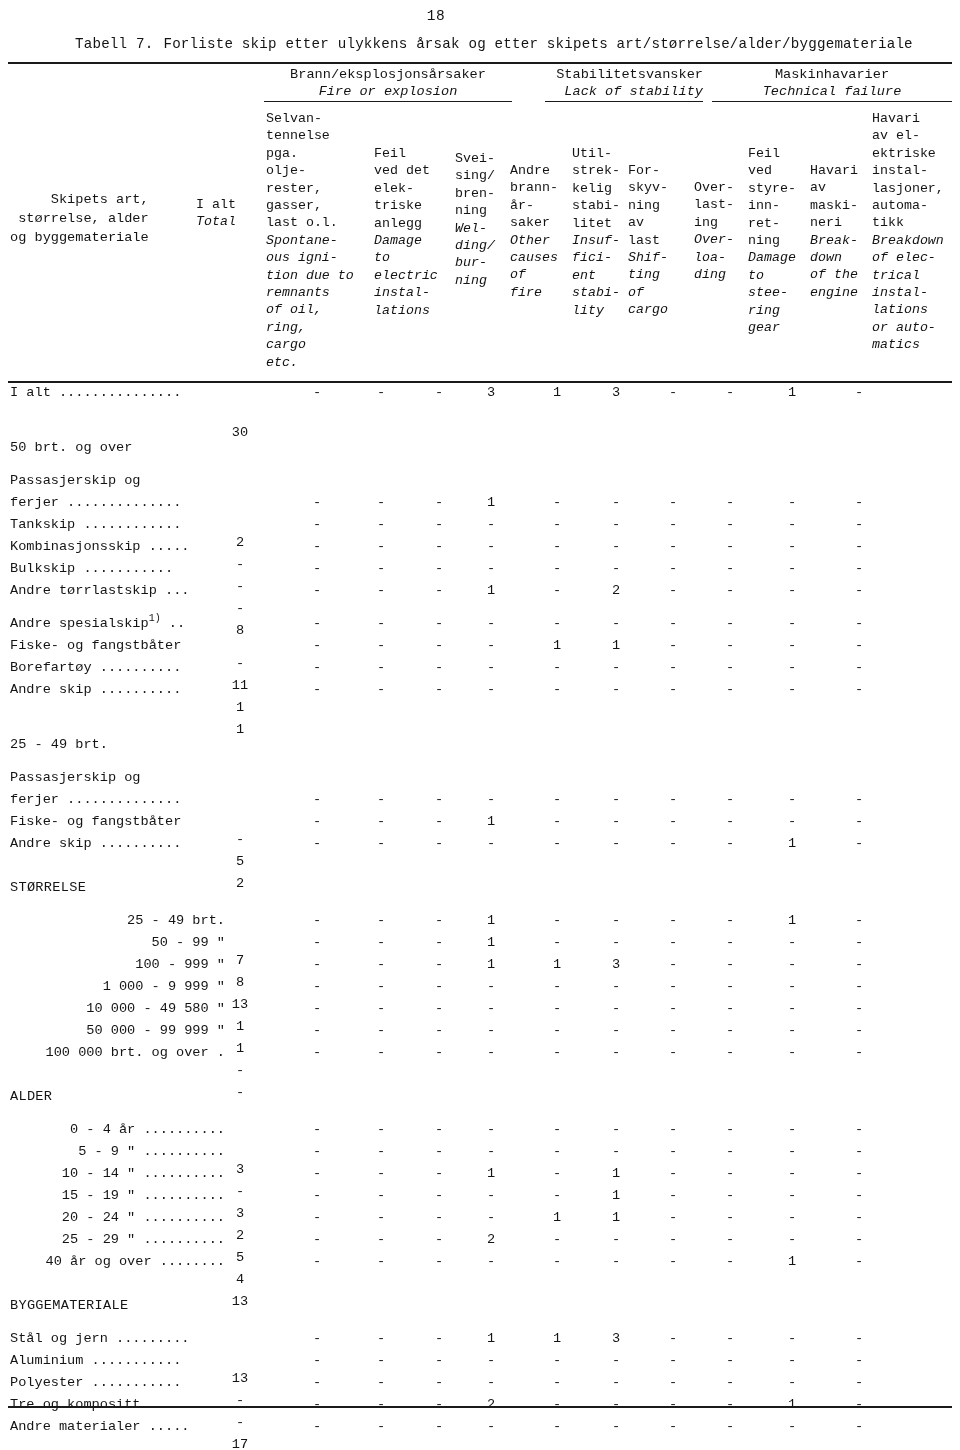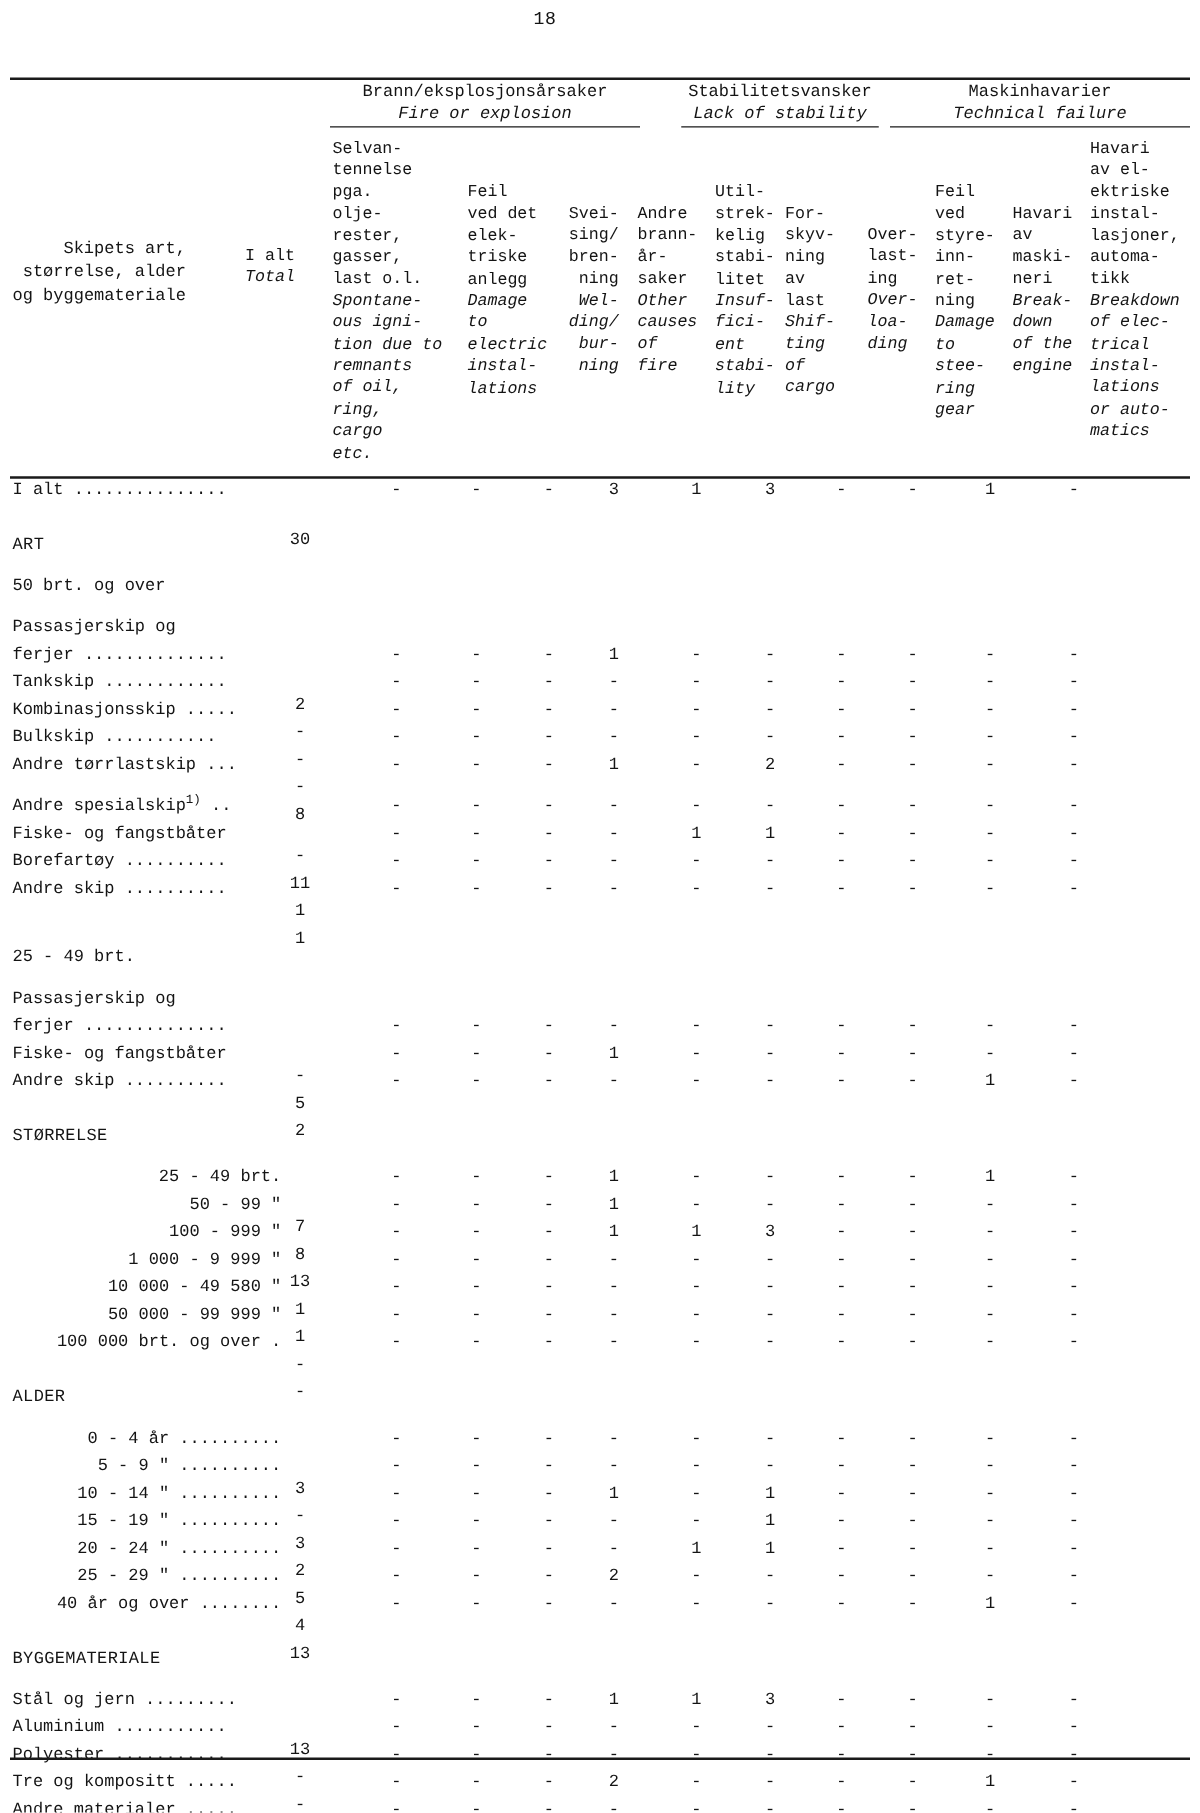--- a/index.html
+++ b/index.html
@@ -62,21 +62,21 @@
     position: absolute;
     top: 66px;
     text-align: center;
     font-size: 13.6px;
     line-height: 17px;
     white-space: nowrap;
   }
   .grp .no { display: block; }
   .grp .en { display: block; font-style: italic; }
   .grp-1 { left: 264px; width: 248px; }
-  .grp-2 { left: 545px; width: 158px; }
+  .grp-2 { left: 545px; width: 158px; text-align: right; }
   .grp-3 { left: 712px; width: 240px; }
 
   
   .stub-head {
     position: absolute;
     left: 10px;
     top: 190px;
     font-size: 13.6px;
     line-height: 19px;
     white-space: nowrap;
@@ -89,21 +89,21 @@
     font-size: 13.3px;
     line-height: 17.4px;
     white-space: nowrap;
   }
   .colhead .no { display: block; }
   .colhead .en { display: block; font-style: italic; }
 
   .ch-total { left: 196px; top: 196px; text-align: left; }
   .ch-0 { left: 266px; top: 110px; }
   .ch-1 { left: 374px; top: 145px; }
-  .ch-2 { left: 455px; top: 162px; text-align: right; }
+  .ch-2 { left: 455px; top: 150px; }
   .ch-3 { left: 510px; top: 162px; }
   .ch-4 { left: 572px; top: 145px; }
   .ch-5 { left: 628px; top: 162px; }
   .ch-6 { left: 694px; top: 179px; }
   .ch-7 { left: 748px; top: 145px; }
   .ch-8 { left: 810px; top: 162px; }
   .ch-9 { left: 872px; top: 110px; }
 
   
   .body-area {
@@ -177,20 +177,23 @@
     white-space: nowrap;
   }
 </style>
 </head>
 <body>
 
 <div class="page">
 
   <div class="page-number">18</div>
 
+  <div class="caption">
+    <span class="cap-num">Tabell 7.</span><span>Forliste skip etter ulykkens årsak og etter skipets art/størrelse/alder/byggemateriale</span>
+  </div>
 
   <div class="rule rule-top"></div>
 
   <div class="grp grp-1">
     <span class="no">Brann/eksplosjonsårsaker</span>
     <span class="en">Fire or explosion</span>
   </div>
   <div class="grp grp-2">
     <span class="no">Stabilitetsvansker</span>
     <span class="en">Lack of stability</span>
@@ -344,23 +347,20 @@
         <span class="cell c3">-</span>
         <span class="cell c4">3</span>
         <span class="cell c5">1</span>
         <span class="cell c6">3</span>
         <span class="cell c7">-</span>
         <span class="cell c8">-</span>
         <span class="cell c9">1</span>
         <span class="cell c10">-</span>
       </div>
       <div class="gap-md"></div>
-      <div class="row">
-        <span class="section-title">ART</span>
-      </div>
       <div class="gap-sm"></div>
       <div class="row">
         <span class="sub-title">50 brt. og over</span>
       </div>
       <div class="gap-sm"></div>
       <div class="row">
         <span class="cont-label">Passasjerskip og</span>
       </div>
       <div class="row">
         <span class="stub">ferjer ..............</span>

